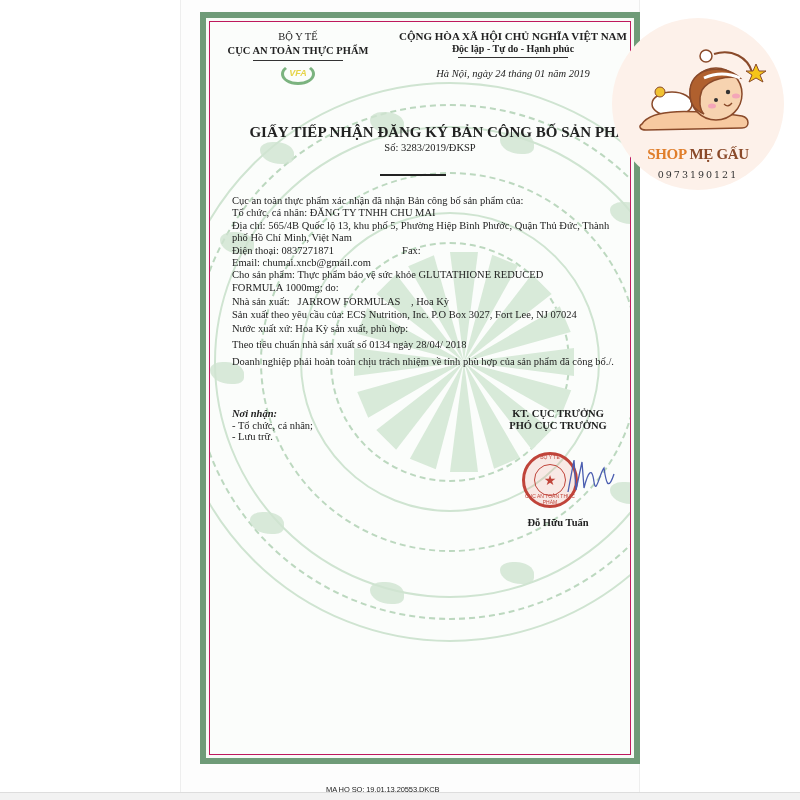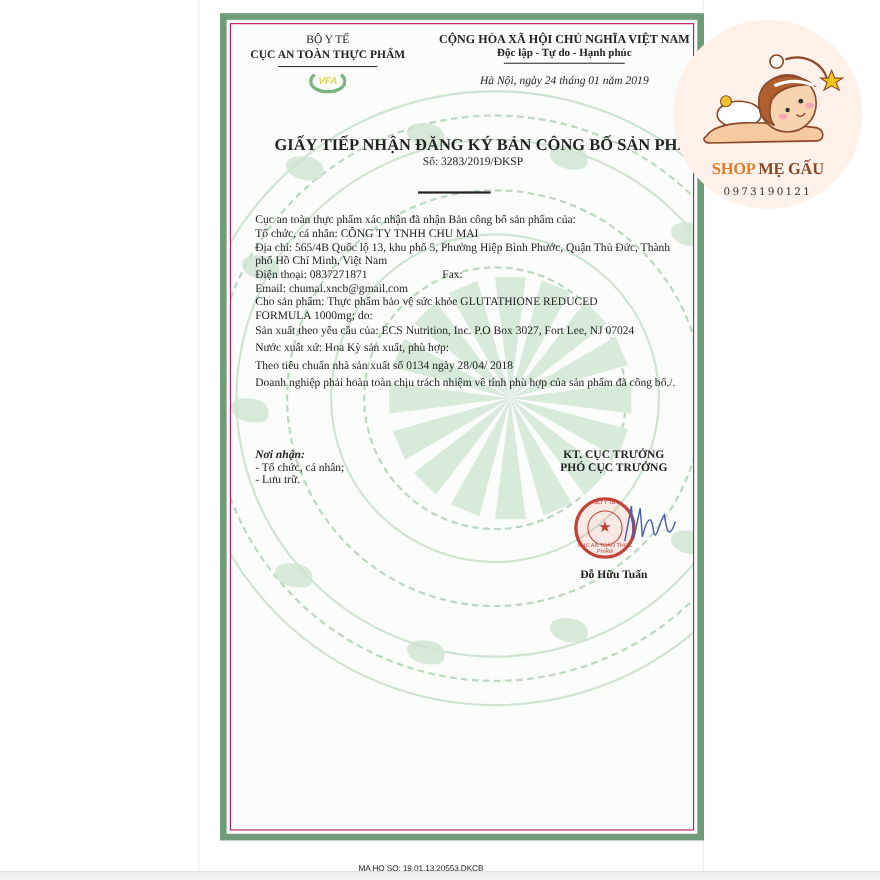--- a/index.html
+++ b/index.html
@@ -121,28 +121,29 @@
         <div class="rule"></div>
         <div class="date">Hà Nội, ngày 24 tháng 01 năm 2019</div>
       </div>
 
       <div class="title">GIẤY TIẾP NHẬN ĐĂNG KÝ BẢN CÔNG BỐ SẢN PHẨ</div>
       <div class="so">Số: 3283/2019/ĐKSP</div>
       <div class="title-rule"></div>
 
       <div class="body">
         <div>Cục an toàn thực phẩm xác nhận đã nhận Bản công bố sản phẩm của:</div>
-        <div>Tổ chức, cá nhân: CÔNG TY TNHH CHU MAI</div>
+        <div>Tổ chức, cá nhân: ĐĂNG TY TNHH CHU MAI</div>
         <div>Địa chỉ: 565/4B Quốc lộ 13, khu phố 5, Phường Hiệp Bình Phước, Quận Thủ Đức, Thành</div>
         <div>phố Hồ Chí Minh, Việt Nam</div>
         <div><span>Điện thoại: 0837271871</span><span class="fax">Fax:</span></div>
         <div>Email: chumai.xncb@gmail.com</div>
         <div>Cho sản phẩm: Thực phẩm bảo vệ sức khỏe GLUTATHIONE REDUCED</div>
         <div>FORMULA 1000mg; do:</div>
         <div class="gap"></div>
+        <div style="white-space:pre;">Nhà sản xuất:   JARROW FORMULAS    , Hoa Kỳ</div>
         <div>Sản xuất theo yêu cầu của: ECS Nutrition, Inc. P.O Box 3027, Fort Lee, NJ 07024</div>
         <div class="gap"></div>
         <div>Nước xuất xứ: Hoa Kỳ sản xuất, phù hợp:</div>
         <div class="gap2"></div>
         <div>Theo tiêu chuẩn nhà sản xuất số 0134 ngày 28/04/ 2018</div>
         <div class="gap2"></div>
         <div>Doanh nghiệp phải hoàn toàn chịu trách nhiệm về tính phù hợp của sản phẩm đã công bố./.</div>
       </div>
 
       <div class="receivers">

